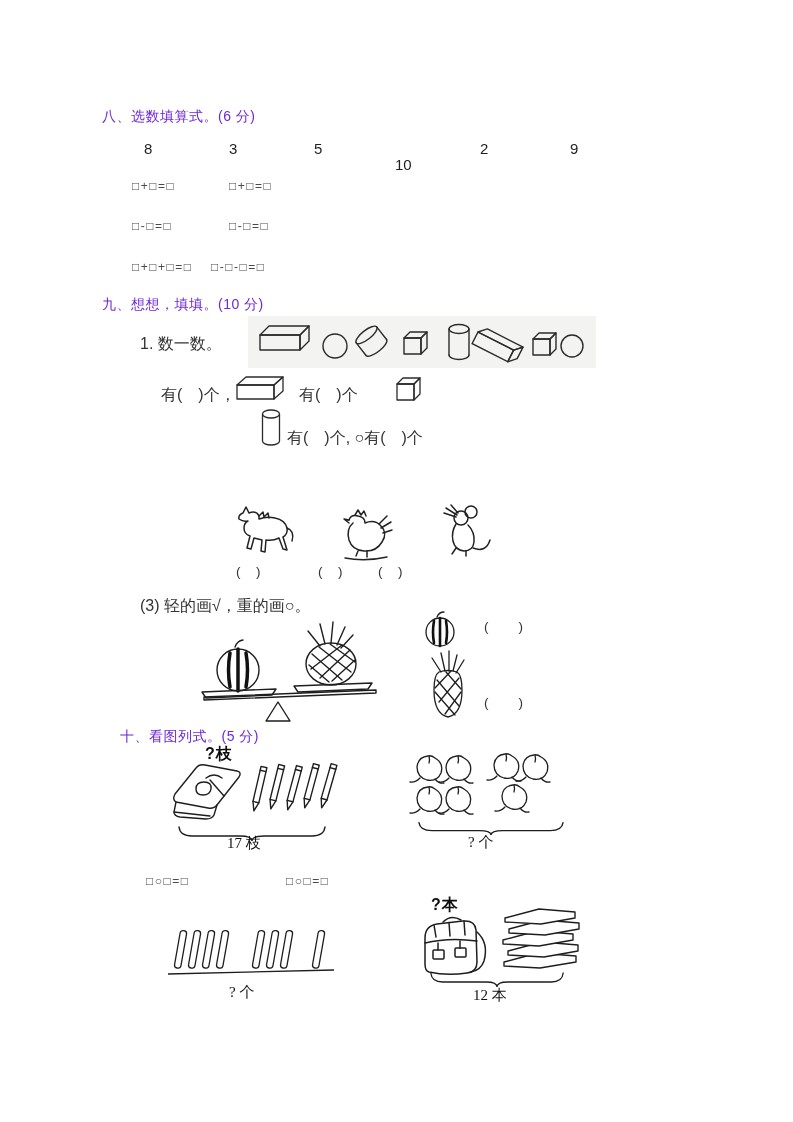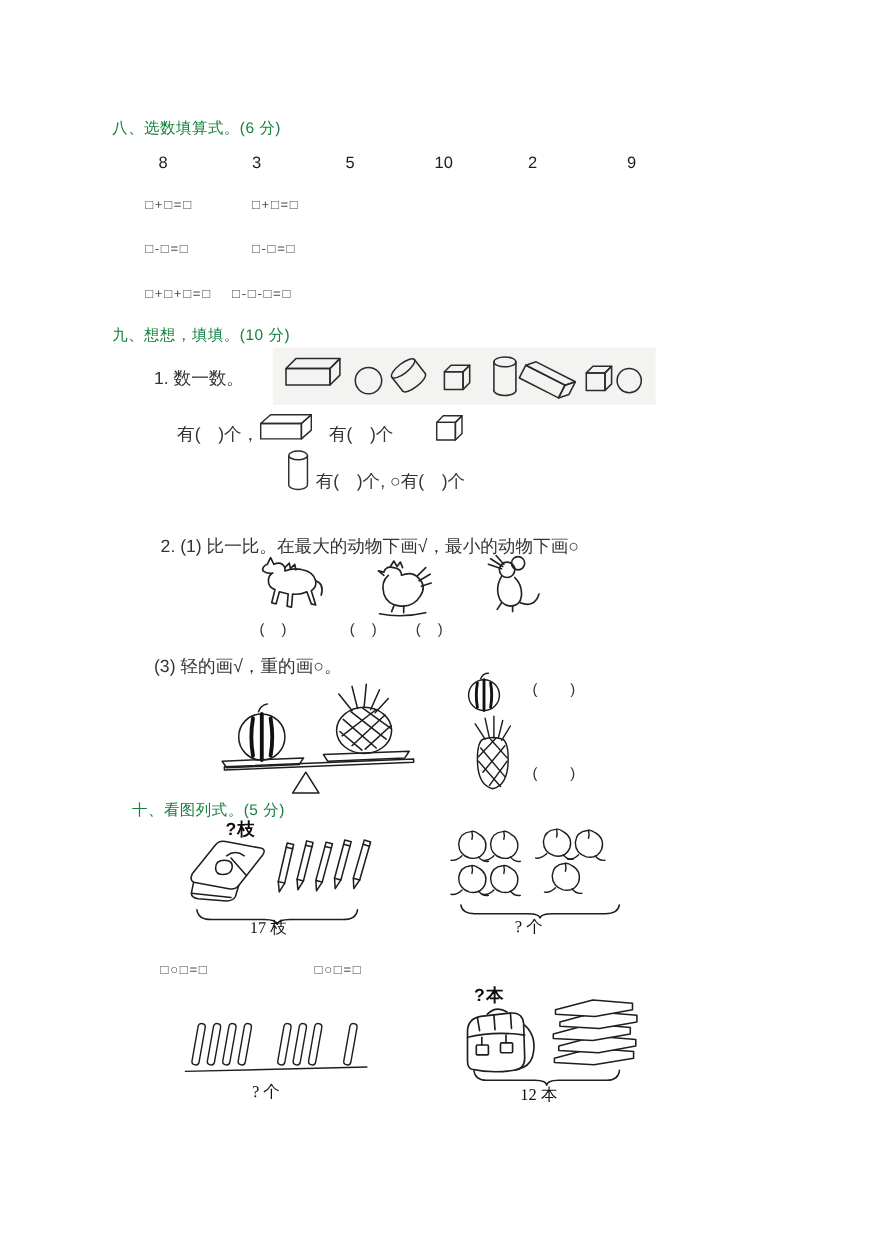--- a/index.html
+++ b/index.html
@@ -1,39 +1,39 @@
 <!DOCTYPE html>
 <html><head>
 <meta charset="utf-8">
 <style>
   html,body{margin:0;padding:0;background:#fff;}
   .page{position:relative;width:793px;height:1122px;background:#ffffff;overflow:hidden;
         font-family:"Liberation Sans","DejaVu Sans",sans-serif;}
   .abs{position:absolute;}
   .t{white-space:pre;color:#333;font-size:16px;}
-  .h{white-space:pre;color:#15803d;font-size:14px;letter-spacing:.5px;text-align:right;}
+  .h{white-space:pre;color:#6d28d9;font-size:14px;letter-spacing:.5px;text-align:right;}
   .num{color:#1f1f1f;font-size:15px;}
   .eq{white-space:pre;color:#4a4a4a;font-size:12px;letter-spacing:1.5px;}
   .blank{white-space:pre;color:#333;font-size:13.5px;letter-spacing:1px;}
   .slbl{white-space:pre;color:#111;font-size:15px;font-family:"Liberation Serif","DejaVu Serif",serif;}
   .blbl{white-space:pre;color:#0d0d0d;font-size:16px;font-weight:bold;letter-spacing:1px;}
   .shapes-bg{background:#f3f3f1;}
   svg{display:block;overflow:visible;}
 </style>
 </head>
 <body>
 
 <div class="page">
 
   <div class="abs h" style="left:102px;top:108px">八、选数填算式。(6 分)</div>
 
   <span class="abs num" style="left:144px;top:140px">8</span>
   <span class="abs num" style="left:229px;top:140px">3</span>
   <span class="abs num" style="left:314px;top:140px">5</span>
-  <span class="abs num" style="left:395px;top:140px">10</span>
+  <span class="abs num" style="left:395px;top:156px">10</span>
   <span class="abs num" style="left:480px;top:140px">2</span>
   <span class="abs num" style="left:570px;top:140px">9</span>
 
   <span class="abs eq" style="left:132px;top:179px">□+□=□</span>
   <span class="abs eq" style="left:229px;top:179px">□+□=□</span>
   <span class="abs eq" style="left:132px;top:219px">□-□=□</span>
   <span class="abs eq" style="left:229px;top:219px">□-□=□</span>
   <span class="abs eq" style="left:132px;top:260px">□+□+□=□</span>
   <span class="abs eq" style="left:211px;top:260px">□-□-□=□</span>
 
@@ -97,21 +97,20 @@
 
   <svg class="abs" style="left:261px;top:408px" width="20" height="40" viewBox="0 0 20 40">
     <g stroke="#2b2b2b" stroke-width="1.3" fill="none">
       <ellipse cx="10" cy="6" rx="8.5" ry="4"></ellipse>
       <path d="M1.5,6 L1.5,33 M18.5,6 L18.5,33"></path>
         <path d="M1.5,33 A8.5,4 0 0 0 18.5,33"></path>
     </g>
   </svg>
   <span class="abs t" style="left:287px;top:428px">有(　)个, ○有(　)个</span>
 
-  <div class="abs t" style="left:146px;top:487px">2. (1) 比一比。在最大的动物下画√，最小的动物下画○</div>
 
   <svg class="abs" style="left:235px;top:505px" width="62" height="62" viewBox="0 0 62 62">
     <g stroke="#222" stroke-width="1.5" fill="none" stroke-linecap="round" stroke-linejoin="round">
       <path d="M4,14 Q3,10 8,8 L11,2 L14,8 Q21,5 24,11 L24,14 Q32,11 40,13 Q50,15 52,23 Q53,29 48,32 L52,45 L48,44 L44,33 Q38,36 31,35 L30,47 L26,46 L27,35 L19,33 L16,44 L12,43 L15,31 Q9,29 9,23 Q9,18 13,16 Q8,17 4,14 Z"></path>
       <path d="M24,11 L28,7 L29,12 L33,8 L34,13"></path>
       <path d="M52,23 Q60,26 57,36"></path>
     </g>
   </svg>
 
   <svg class="abs" style="left:335px;top:509px" width="58" height="56" viewBox="0 0 58 56">

